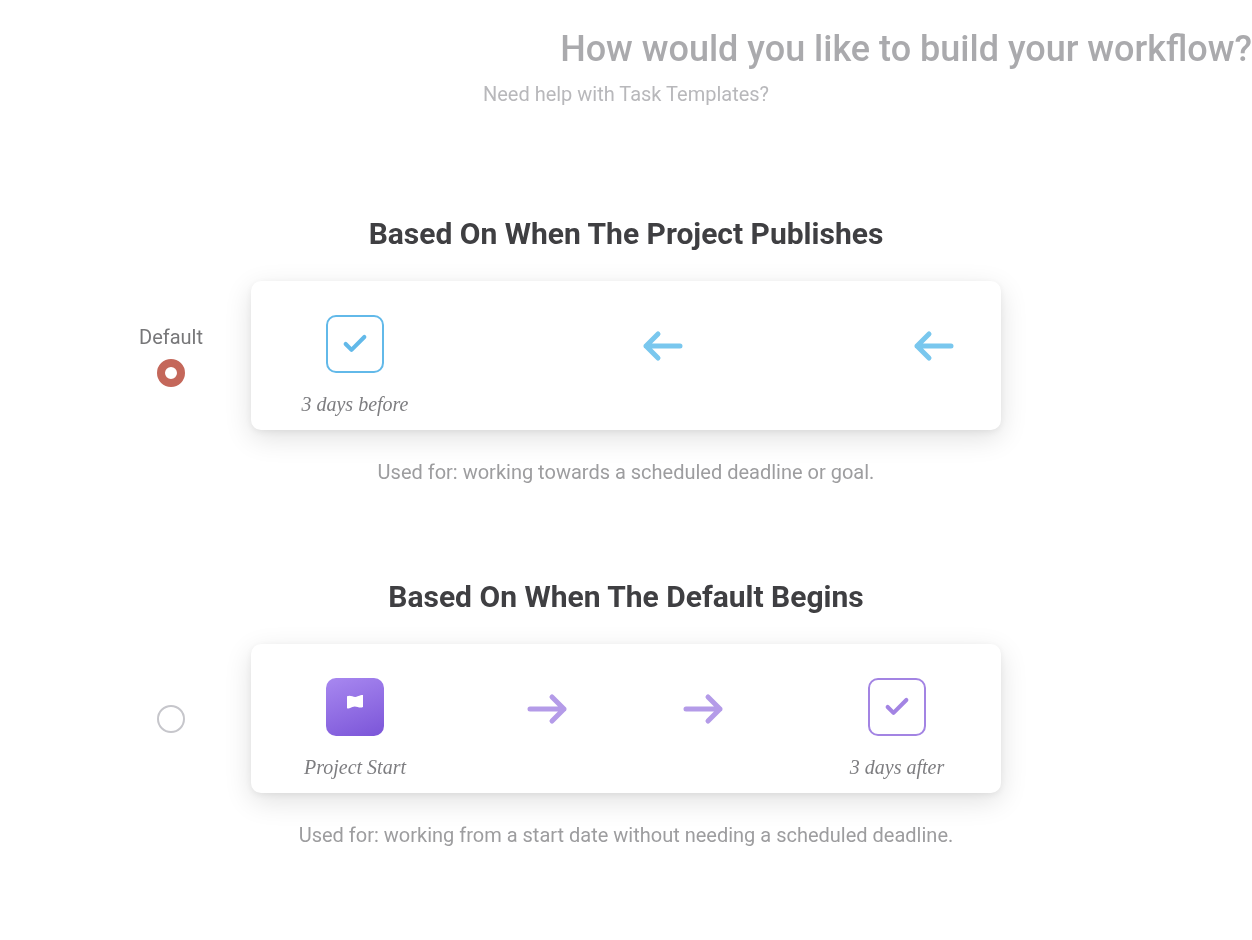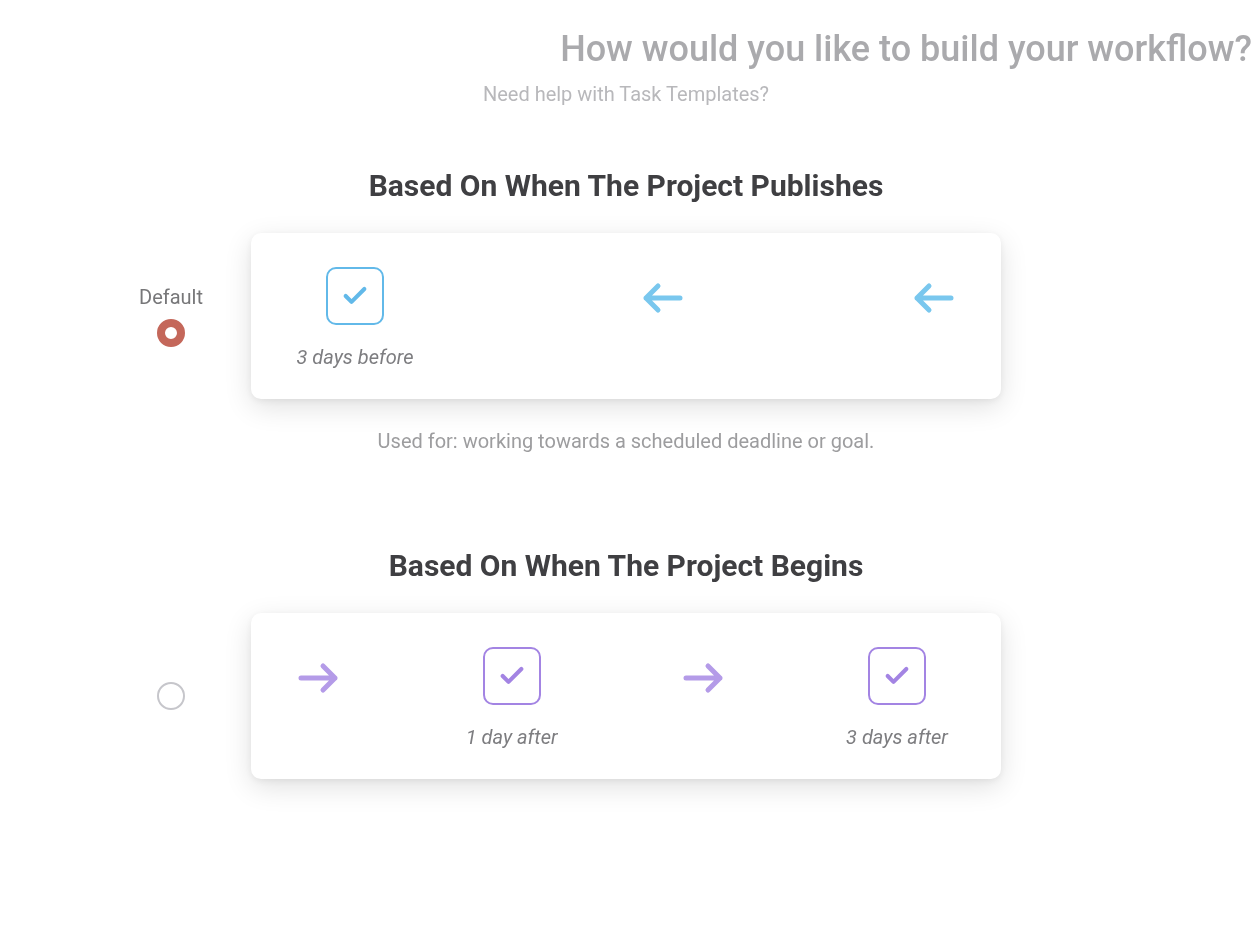--- a/index.html
+++ b/index.html
@@ -15,21 +15,21 @@
       font-size: 36px;
       font-weight: 500;
       color: #aaaaad;
       margin-bottom: 12px;
     }
     .page-subtitle {
       text-align: center;
       font-size: 20px;
       font-weight: 400;
       color: #b8b8bb;
-      margin-bottom: 62px;
+      margin-bottom: 110px;
     }
     .option-block { margin-bottom: 95px; }
     .option-title {
       text-align: center;
       font-size: 30px;
       font-weight: 700;
       color: #3f3f42;
       margin-bottom: 30px;
     }
     .option-row {
@@ -62,25 +62,26 @@
       background: #fff;
     }
     .radio-unselected {
       border: 2px solid #c6c6cb;
       background: #fff;
     }
     .card {
       width: 750px;
       background: #ffffff;
       border-radius: 10px;
-      padding: 34px 44px 30px;
+      padding: 34px 44px 14px;
       box-shadow: 0 8px 28px rgba(0,0,0,0.12), 0 2px 6px rgba(0,0,0,0.06);
       display: flex;
       justify-content: space-between;
       align-items: flex-start;
+      font-family: Liberation Serif, serif;
     }
     .cell {
       display: flex;
       flex-direction: column;
       align-items: center;
       min-width: 120px;
     }
     .icon-slot {
       height: 58px;
       display: flex;
@@ -163,52 +164,53 @@
             <path d="M42 19H8M8 19l12-12M8 19l12 12" stroke="#79c7ee" stroke-width="5" fill="none" stroke-linecap="round" stroke-linejoin="round"></path>
           </svg>
       </div>
     </div>
     <div style="width:160px;"></div>
   </div>
   <p class="option-caption">Used for: working towards a scheduled deadline or goal.</p>
 </section>
 
 <section class="option-block">
-  <h2 class="option-title">Based On When The Project Begins</h2>
+  <h2 class="option-title">Based On When The Default Begins</h2>
   <div class="option-row">
     <div class="radio-col">
       <span class="radio-circle radio-unselected"></span>
     </div>
     <div class="card">
-      <div class="arrow-slot">
-        <svg width="48" height="38" viewBox="0 0 48 38">
-            <path d="M6 19h34M40 19L28 7M40 19L28 31" stroke="#b49be8" stroke-width="5" fill="none" stroke-linecap="round" stroke-linejoin="round"></path>
-          </svg>
-      </div>
       <div class="cell">
         <div class="icon-slot">
-          <div class="check-box check-purple">
-            <svg width="28" height="28" viewBox="0 0 24 24">
-                <path d="M4 12l5 5L20 6" stroke="#a384e3" stroke-width="3.5" fill="none" stroke-linecap="round" stroke-linejoin="round"></path>
+          <div class="flag-box flag-purple">
+            <svg width="32" height="32" viewBox="0 0 24 24">
+                <path d="M6 3v18M6 4c3-1.5 5 1.5 8 0s4-1 4-1v9c-3 1.5-5-1.5-8 0s-4 1-4 1" fill="#ffffff"></path>
               </svg>
           </div>
         </div>
-        <span class="cell-label">1 day after</span>
+        <span class="cell-label">Project Start</span>
+      </div>
+      <div class="arrow-slot">
+        <svg width="48" height="38" viewBox="0 0 48 38">
+            <path d="M6 19h34M40 19L28 7M40 19L28 31" stroke="#b49be8" stroke-width="5" fill="none" stroke-linecap="round" stroke-linejoin="round"></path>
+          </svg>
       </div>
       <div class="arrow-slot">
         <svg width="48" height="38" viewBox="0 0 48 38">
             <path d="M6 19h34M40 19L28 7M40 19L28 31" stroke="#b49be8" stroke-width="5" fill="none" stroke-linecap="round" stroke-linejoin="round"></path>
           </svg>
       </div>
       <div class="cell">
         <div class="icon-slot">
           <div class="check-box check-purple">
             <svg width="28" height="28" viewBox="0 0 24 24">
                 <path d="M4 12l5 5L20 6" stroke="#a384e3" stroke-width="3.5" fill="none" stroke-linecap="round" stroke-linejoin="round"></path>
               </svg>
           </div>
         </div>
         <span class="cell-label">3 days after</span>
       </div>
     </div>
     <div style="width:160px;"></div>
   </div>
+  <p class="option-caption">Used for: working from a start date without needing a scheduled deadline.</p>
 </section>
 
 </body></html>

